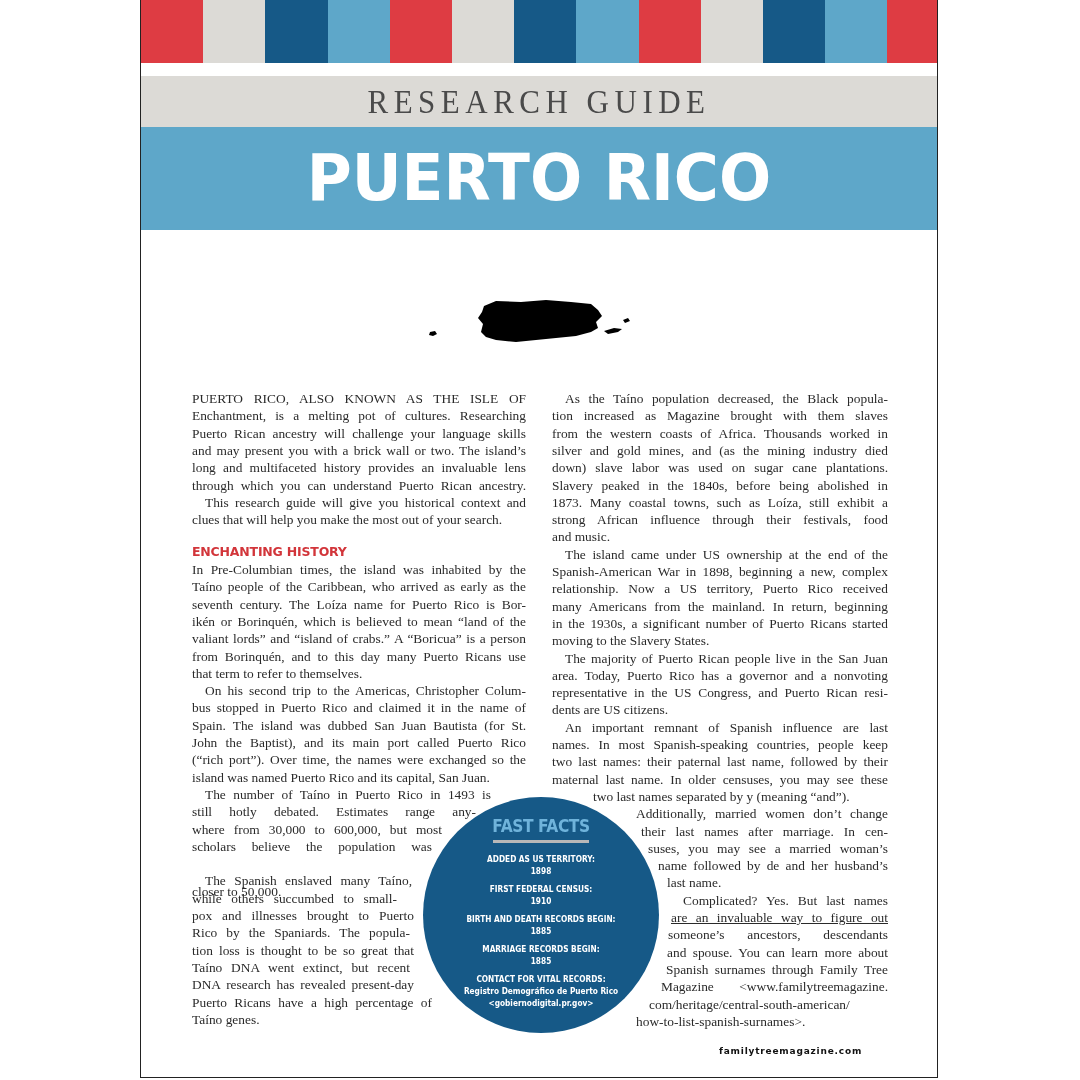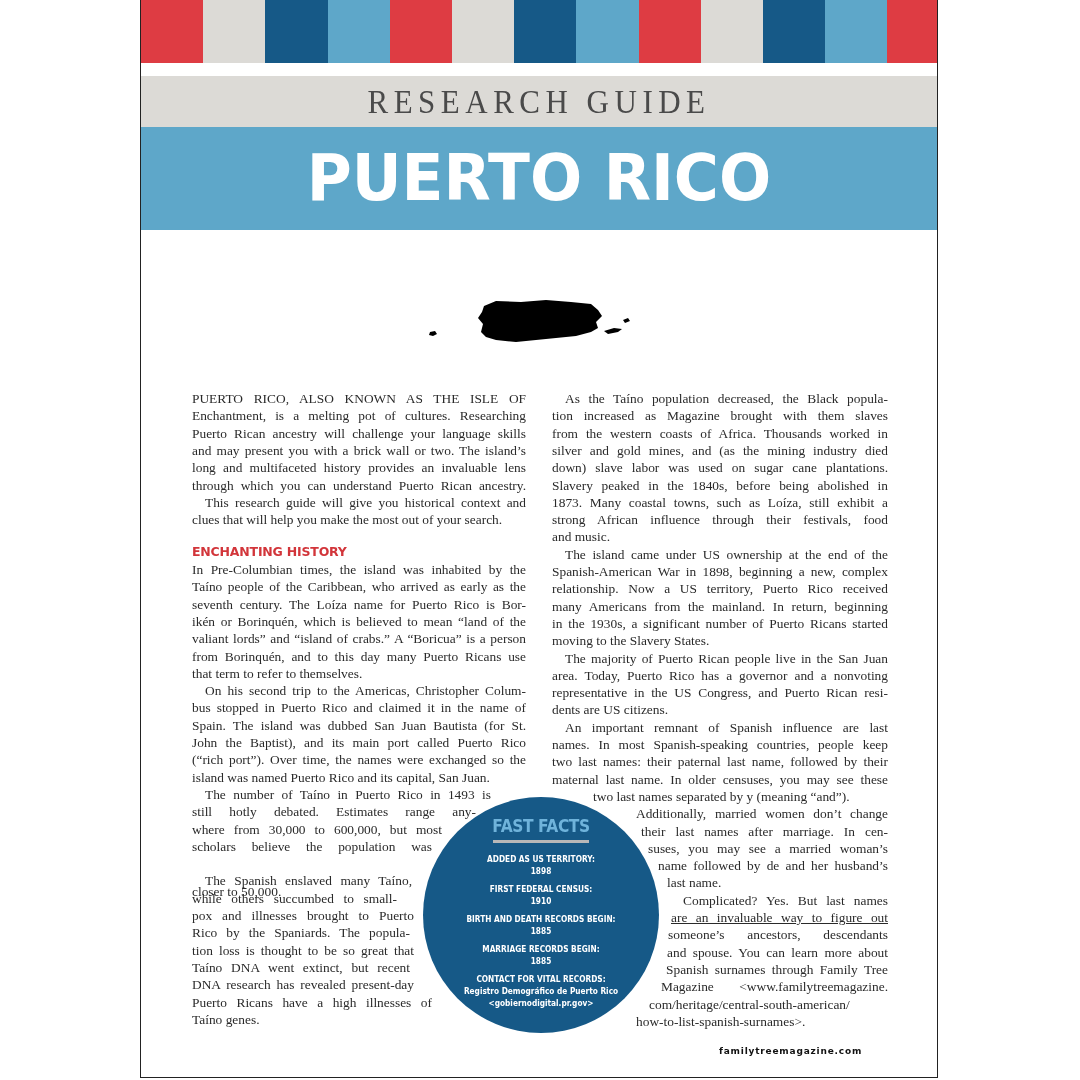--- a/index.html
+++ b/index.html
@@ -86,21 +86,21 @@
       <div class="line just" style="left: 51px; top: 821px; width: 250px;">where from 30,000 to 600,000, but most</div>
       <div class="line just" style="left: 51px; top: 838px; width: 240px;">scholars believe the population was</div>
       <div class="line" style="left: 51px; top: 855px; width: 200px; margin-top: 28px;">closer to 50,000.</div>
       <div class="line just" style="left: 64px; top: 872px; width: 207px;">The Spanish enslaved many Taíno,</div>
       <div class="line just" style="left: 51px; top: 890px; width: 205px;">while others succumbed to small-</div>
       <div class="line just" style="left: 51px; top: 907px; width: 222px;">pox and illnesses brought to Puerto</div>
       <div class="line just" style="left: 51px; top: 924px; width: 218px;">Rico by the Spaniards. The popula-</div>
       <div class="line just" style="left: 51px; top: 942px; width: 222px;">tion loss is thought to be so great that</div>
       <div class="line just" style="left: 51px; top: 959px; width: 218px;">Taíno DNA went extinct, but recent</div>
       <div class="line just" style="left: 51px; top: 976px; width: 222px;">DNA research has revealed present-day</div>
-      <div class="line just" style="left: 51px; top: 994px; width: 240px;">Puerto Ricans have a high illnesses of</div>
+      <div class="line just" style="left: 51px; top: 994px; width: 240px;">Puerto Ricans have a high percentage of</div>
       <div class="line" style="left: 51px; top: 1011px; width: 200px;">Taíno genes.</div>
     </div>
   <div class="heading" style="left: 51px; top: 544px; color: rgb(210, 53, 58);">ENCHANTING HISTORY</div>
   <div id="col2">
       <div class="line just" style="left: 424px; top: 390px; width: 323px;">As the Taíno population decreased, the Black popula-</div>
       <div class="line just" style="left: 411px; top: 407px; width: 336px;">tion increased as Magazine brought with them slaves</div>
       <div class="line just" style="left: 411px; top: 425px; width: 336px;">from the western coasts of Africa. Thousands worked in</div>
       <div class="line just" style="left: 411px; top: 442px; width: 336px;">silver and gold mines, and (as the mining industry died</div>
       <div class="line just" style="left: 411px; top: 459px; width: 336px;">down) slave labor was used on sugar cane plantations.</div>
       <div class="line just" style="left: 411px; top: 477px; width: 336px;">Slavery peaked in the 1840s, before being abolished in</div>

